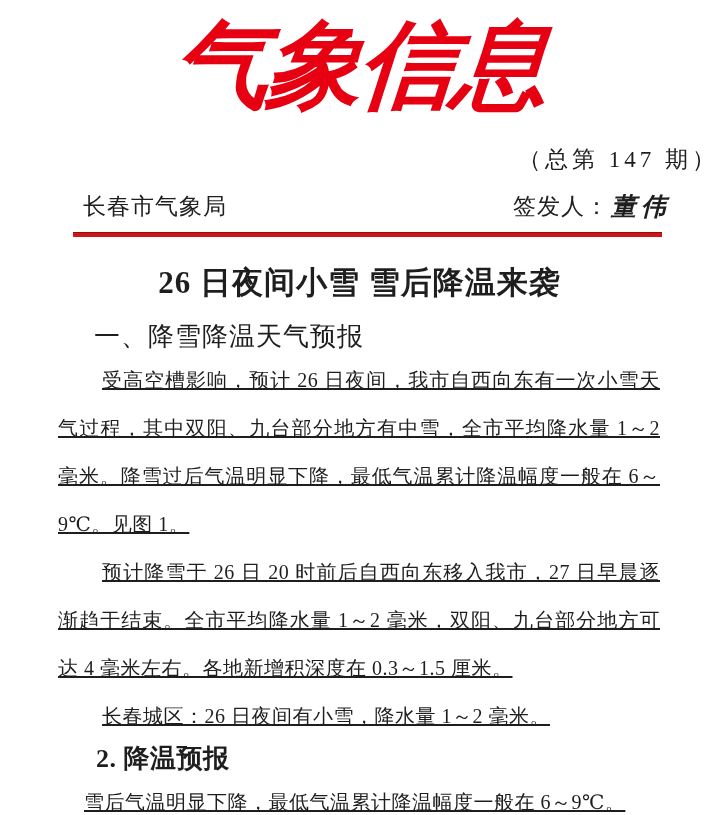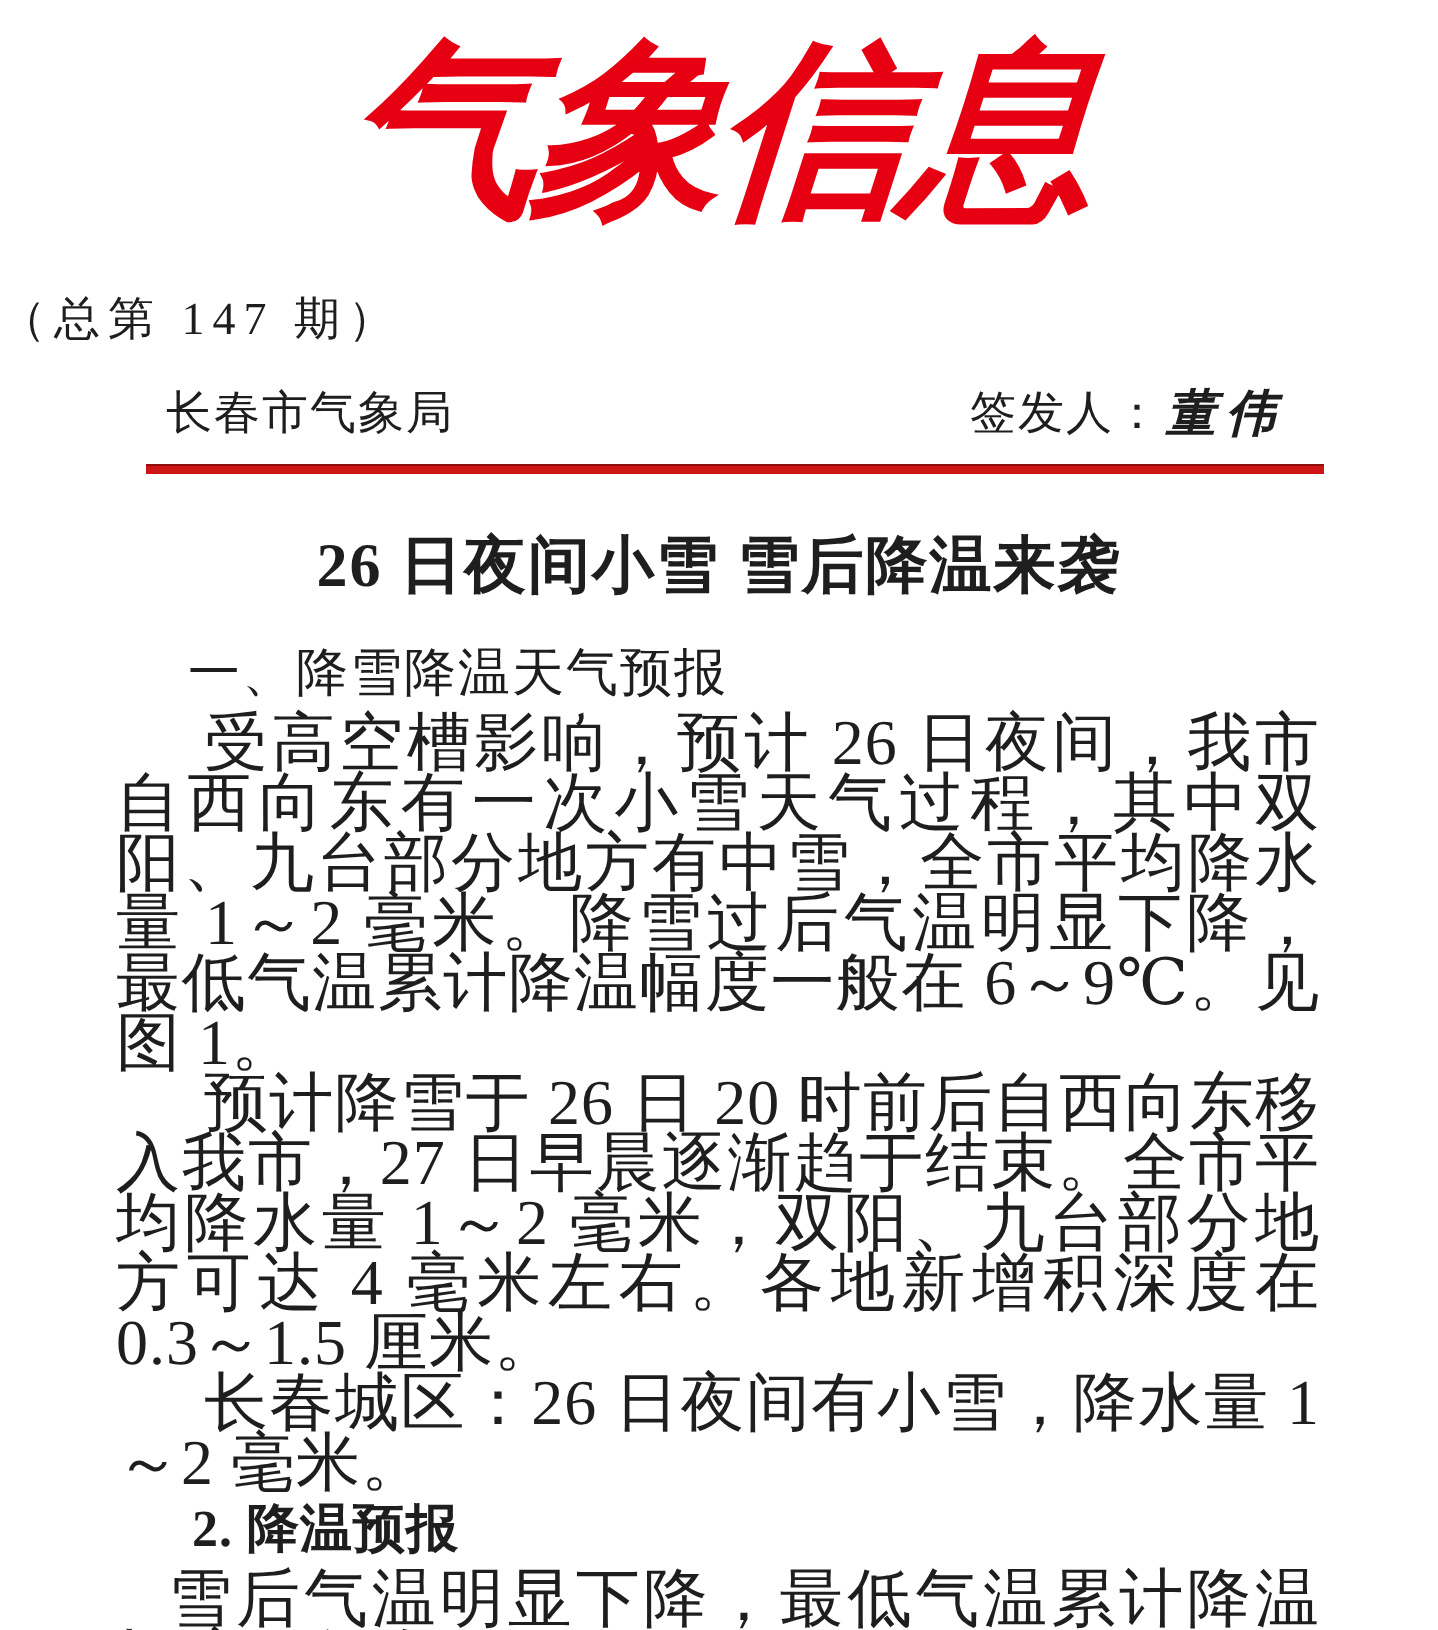--- a/index.html
+++ b/index.html
@@ -21,29 +21,29 @@
     line-height: 126px;
     font-weight: 900;
     font-style: italic;
     letter-spacing: -3px;
     color: var(--accent, #e60012);
     font-family: "DejaVu Serif", "Liberation Serif", serif;
     transform: skewX(-4deg);
   }
   .issue-line {
     margin-top: 16px;
-    text-align: left;
+    text-align: right;
     font-size: 23px;
     letter-spacing: 4px;
   }
   .info-row {
     display: flex;
     justify-content: space-between;
     align-items: baseline;
-    margin: 15px 76px 0 83px;
+    margin: 15px 48px 0 83px;
     font-size: 23px;
     letter-spacing: 1px;
     white-space: nowrap;
   }
   .signer { display: inline-flex; align-items: center; }
   .signer-name {
     font-weight: bold;
     font-style: italic;
     font-size: 25px;
     letter-spacing: 5px;
@@ -67,25 +67,26 @@
     margin: 13px 59px 0 58px;
     text-indent: 36px;
     font-size: 26px;
     font-weight: normal;
     line-height: 40px;
     letter-spacing: 1px;
     font-family: "Liberation Sans", "DejaVu Sans", sans-serif;
   }
   .para {
     margin: 0 59px 0 58px;
-    font-size: 32px;
-    line-height: 30px;
+    font-size: 20px;
+    line-height: 48px;
     text-align: justify;
     text-indent: 44px;
     letter-spacing: 0.5px;
+    text-decoration: underline;
   }
   .sub-heading {
     margin: 0 59px 0 58px;
     font-size: 26px;
     font-weight: bold;
     line-height: 38px;
     text-indent: 38px;
     letter-spacing: 0.5px;
   }
   .para.small-indent { text-indent: 26px; }

